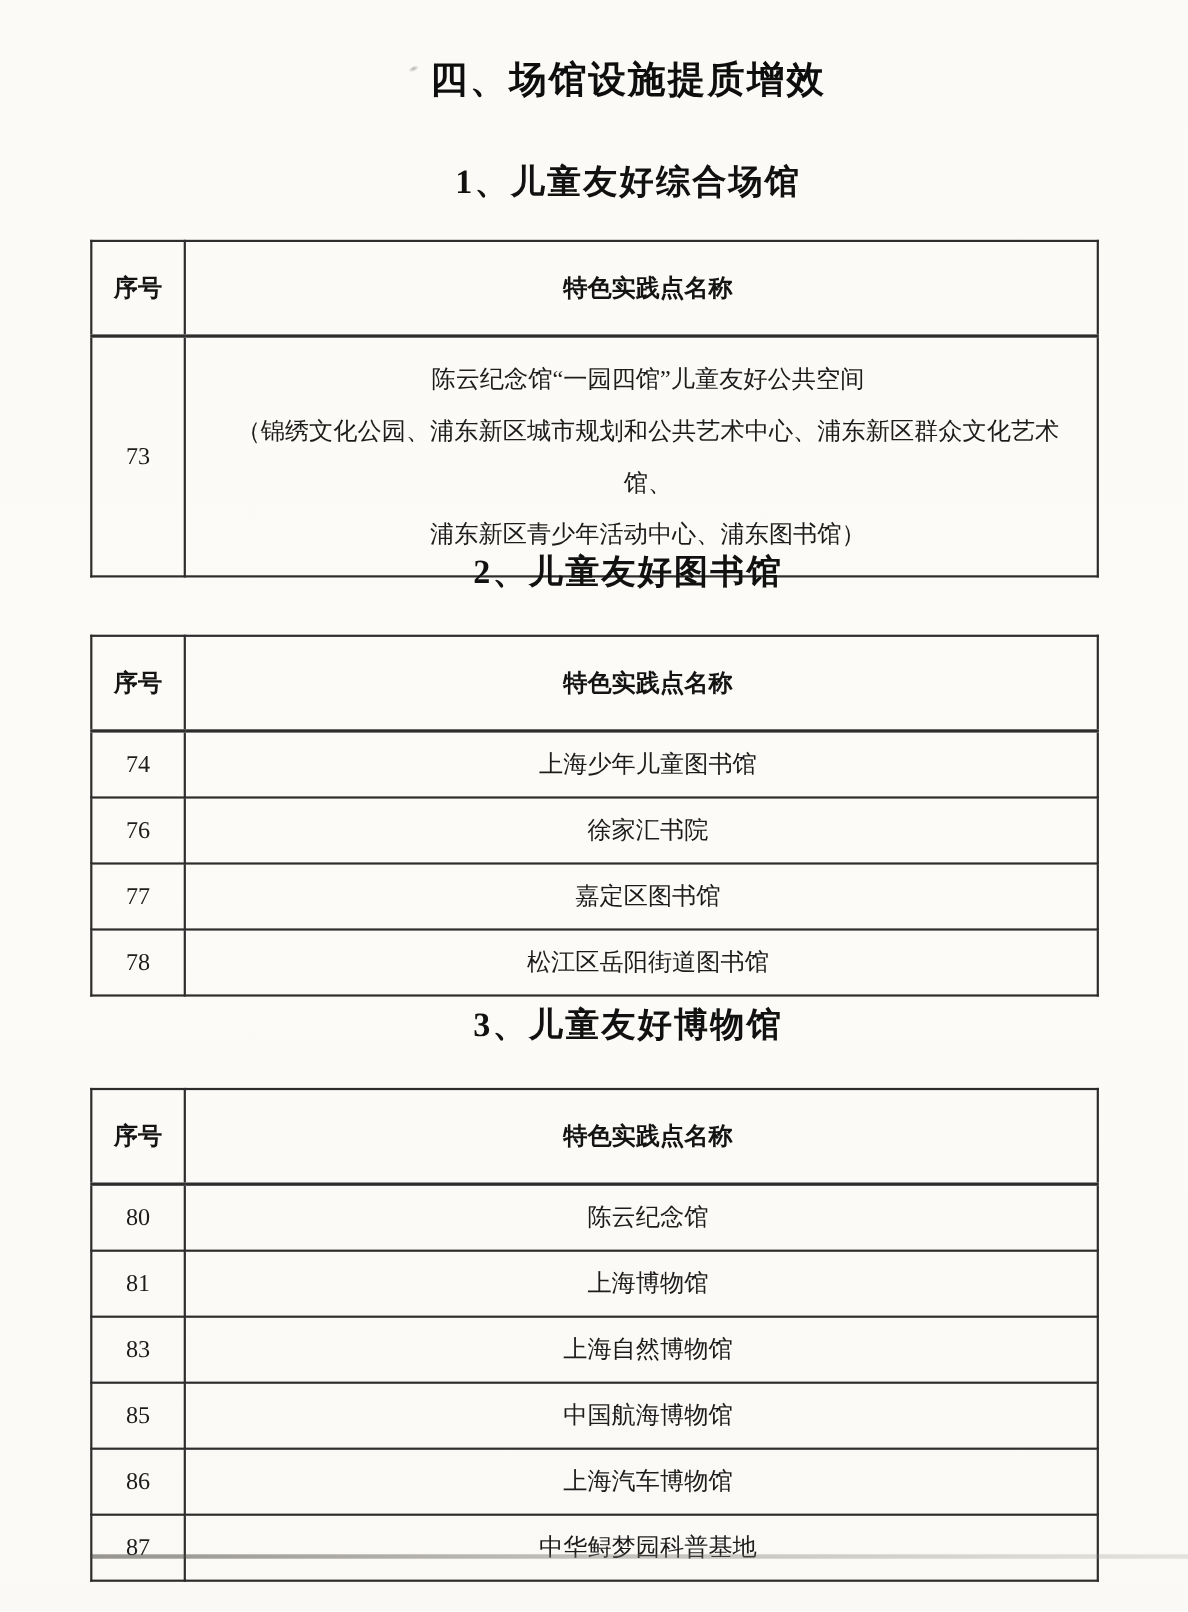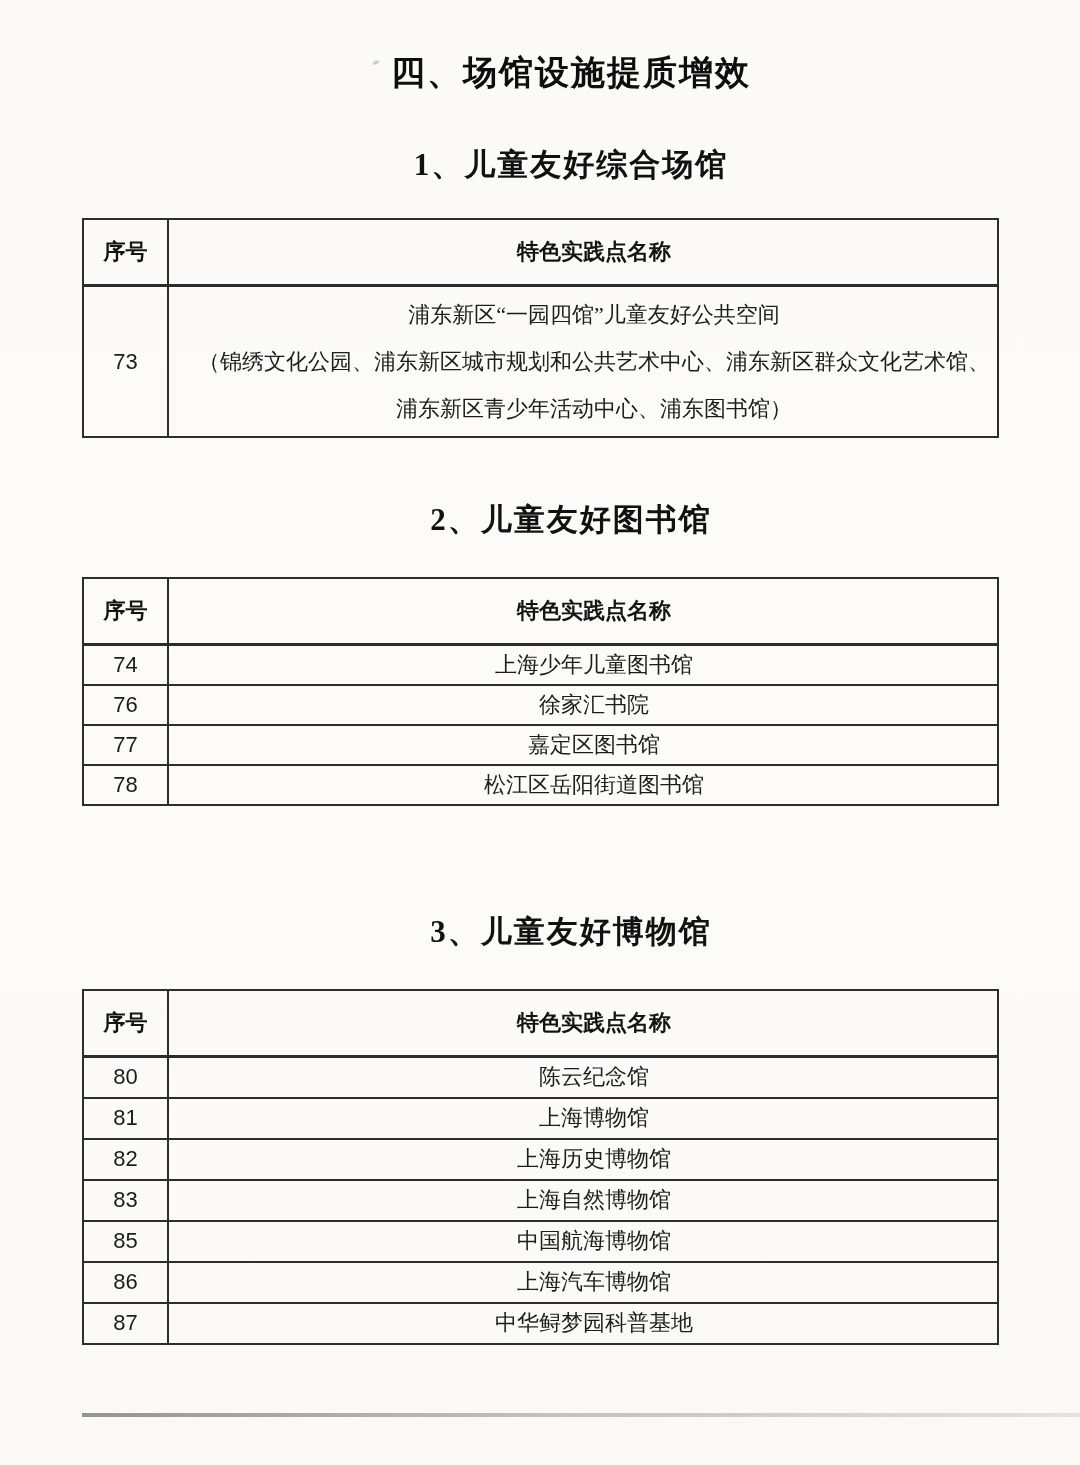--- a/index.html
+++ b/index.html
@@ -56,21 +56,21 @@
     background: transparent;
   }
   table.t1 { top: 218px; }
   table.t2 { top: 577px; }
   table.t3 { top: 989px; }
 
   col.c-no { width: 85px; }
 
   .vtable th, .vtable td {
     border: 2px solid #2d2d2d;
-    padding: 4px;
+    padding: 14px;
     text-align: center;
     vertical-align: middle;
   }
   .vtable thead th {
     border-bottom-width: 3px;
     font-family: "Liberation Sans", "DejaVu Sans", sans-serif;
     font-weight: 700;
     font-size: 22px;
     color: #141414;
     height: 56px;
@@ -82,21 +82,21 @@
   }
   .vtable th.name, .vtable td.name { padding-left: 26px; }
   .t2 tbody tr { height: 40px; }
   .t3 tbody tr { height: 41px; }
   .t1 tbody tr { height: 145px; }
   .t1 td.name .ml {
     line-height: 47px;
     font-size: 22px;
   }
   td.no {
-    font-family: Liberation Sans, sans-serif;
+    font-family: Liberation Serif, serif;
     font-size: 22px;
   }
 
   .scan-artifact-line {
     position: absolute;
     top: 1413px;
     left: 82px;
     width: 998px;
     height: 4px;
     background: linear-gradient(to right,
@@ -134,21 +134,21 @@
     <thead>
       <tr>
         <th>序号</th>
         <th class="name">特色实践点名称</th>
       </tr>
     </thead>
     <tbody>
       <tr>
         <td class="no">73</td>
         <td class="name">
-          <div class="ml">浦东新区“一园四馆”儿童友好公共空间</div>
+          <div class="ml">陈云纪念馆“一园四馆”儿童友好公共空间</div>
           <div class="ml">（锦绣文化公园、浦东新区城市规划和公共艺术中心、浦东新区群众文化艺术馆、</div>
           <div class="ml">浦东新区青少年活动中心、浦东图书馆）</div>
         </td>
       </tr>
     </tbody>
   </table>
 
   <h2 class="sec-heading h2">2、儿童友好图书馆</h2>
 
   <table class="vtable t2">
@@ -198,24 +198,20 @@
     <tbody>
       <tr>
         <td class="no">80</td>
         <td class="name">陈云纪念馆</td>
       </tr>
       <tr>
         <td class="no">81</td>
         <td class="name">上海博物馆</td>
       </tr>
       <tr>
-        <td class="no">82</td>
-        <td class="name">上海历史博物馆</td>
-      </tr>
-      <tr>
         <td class="no">83</td>
         <td class="name">上海自然博物馆</td>
       </tr>
       <tr>
         <td class="no">85</td>
         <td class="name">中国航海博物馆</td>
       </tr>
       <tr>
         <td class="no">86</td>
         <td class="name">上海汽车博物馆</td>

